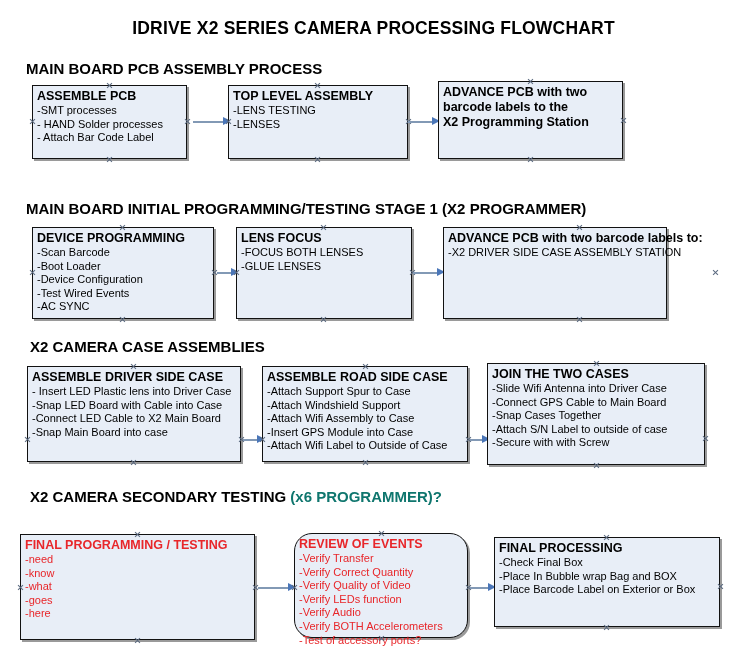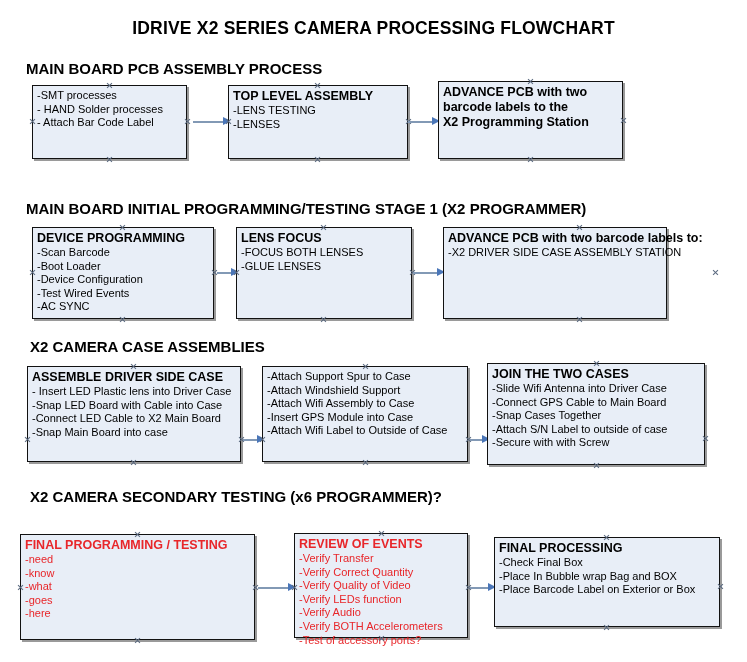--- a/index.html
+++ b/index.html
@@ -27,21 +27,21 @@
     font-weight: bold;
     letter-spacing: 0.2px;
   }
   .section-title {
     position: absolute;
     font-size: 15px;
     font-weight: bold;
     white-space: nowrap;
   }
   .section-title .accent {
-    color: #000000;
+    color: #0f766e;
   }
 
   
   .node {
     position: absolute;
     box-sizing: border-box;
     background: #e8eef7;
     border: 1px solid #111111;
     box-shadow: 2px 2px 0 0 #9a9a9a;
     padding: 3px 4px 2px 4px;
@@ -61,20 +61,21 @@
     font-size: 11px;
     line-height: 13.6px;
     white-space: nowrap;
   }
   .node.red .node-title,
   .node.red .node-lines li {
     color: #e8262a;
   }
   .node.overflow {
     overflow: visible;
+    border-radius: 18px;
   }
 
   
   .handle {
     position: absolute;
     width: 7px;
     height: 7px;
     pointer-events: none;
   }
   .handle::before,
@@ -117,20 +118,21 @@
 </head>
 <body>
 
 <div class="doc-title">IDRIVE X2  SERIES CAMERA PROCESSING FLOWCHART</div>
 
 <div class="section-title" style="left:26px; top:60px;">
   <span>MAIN BOARD PCB ASSEMBLY PROCESS</span>
 </div>
 
 <div class="node" id="n-0-0" style="left:32px; top:85px; width:155px; height:74px;">
+  <div class="node-title">ASSEMBLE PCB</div>
   <ul class="node-lines">
     <li>-SMT processes</li>
     <li>- HAND Solder processes</li>
     <li>- Attach Bar Code Label</li>
   </ul>
 </div>
 <span class="handle" style="left:106px; top:82px;"></span>
 <span class="handle" style="left:106px; top:156px;"></span>
 <span class="handle" style="left:29px; top:118px;"></span>
 <span class="handle" style="left:184px; top:118px;"></span>
@@ -236,20 +238,21 @@
 <span class="handle" style="left:130px; top:459px;"></span>
 <span class="handle" style="left:24px; top:436px;"></span>
 <span class="handle" style="left:238px; top:436px;"></span>
 
 <div class="arrow" style="left:243px; top:435px; width:22px;">
   <span class="shaft"></span>
   <span class="head"></span>
 </div>
 
 <div class="node" id="n-2-1" style="left:262px; top:366px; width:206px; height:96px;">
+  <div class="node-title">ASSEMBLE ROAD SIDE CASE</div>
   <ul class="node-lines">
     <li>-Attach Support Spur to Case</li>
     <li>-Attach Windshield Support</li>
     <li>-Attach Wifi Assembly to Case</li>
     <li>-Insert GPS Module into Case</li>
     <li>-Attach Wifi Label to Outside of Case</li>
   </ul>
 </div>
 <span class="handle" style="left:362px; top:363px;"></span>
 <span class="handle" style="left:362px; top:459px;"></span>

